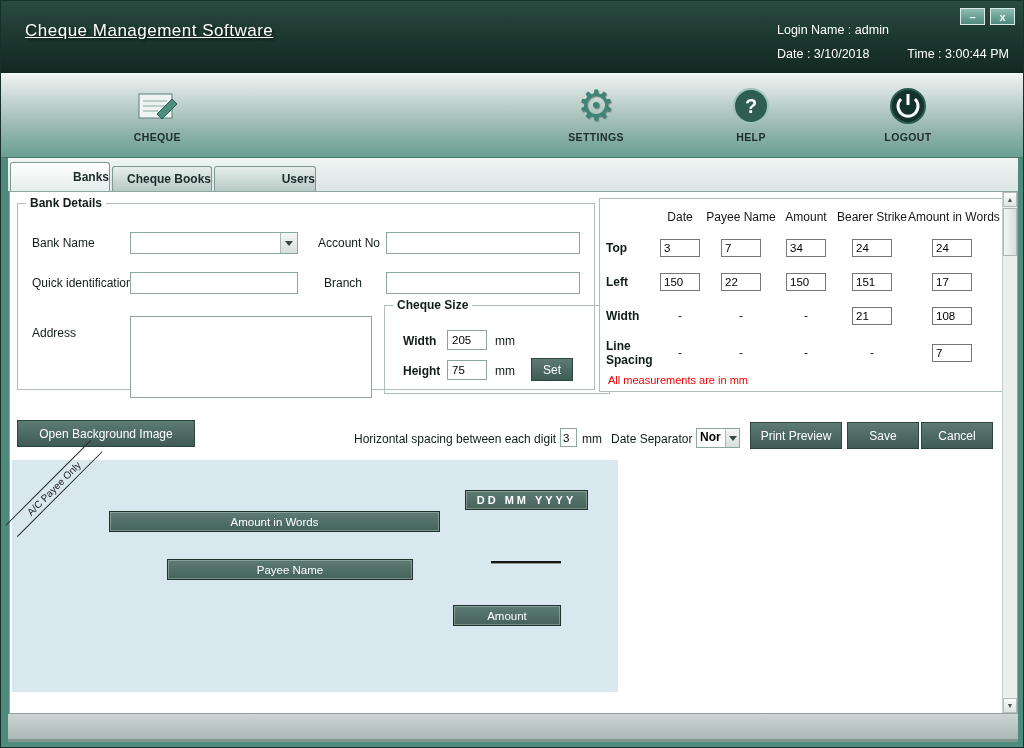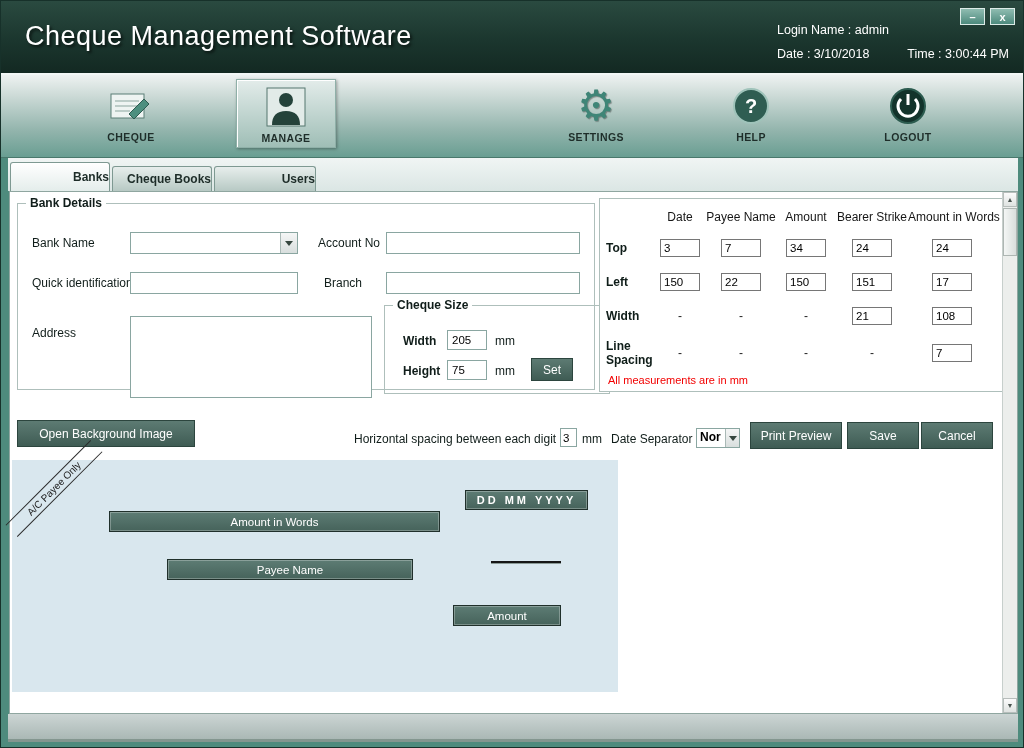--- a/index.html
+++ b/index.html
@@ -3,22 +3,22 @@
 <meta charset="utf-8">
 <style>
   * { margin:0; padding:0; box-sizing:border-box; }
   html,body { background:#3c6b5f; }
   body { font-family:"Liberation Sans", sans-serif; }
   .window { position:relative; width:1024px; height:748px; background:#4e8b7d; overflow:hidden; margin:0 auto; border:1px solid #17312a; }
 
   
   .titlebar { position:absolute; left:0; top:0; width:1024px; height:72px;
     background:linear-gradient(180deg,#2a4a40 0%,#1b362e 55%,#132922 100%); }
-  .app-title { position:absolute; left:24px; top:20px; font-size:27px; color:#ffffff;
-    letter-spacing:.5px; text-shadow:2px 2px 3px rgba(0,0,0,.65); }
+  .app-title { position:absolute; left:24px; top:20px; font-size:17px; color:#ffffff;
+    letter-spacing:.5px; text-shadow:2px 2px 3px rgba(0,0,0,.65);text-decoration:underline; }
   .win-buttons { position:absolute; top:7px; right:10px; display:flex; gap:5px; }
   .win-btn { width:25px; height:17px; background:linear-gradient(#8fbcb1,#4d8a7d);
     border:1px solid #dcebe7; color:#ffffff; font-size:11px; font-weight:bold;
     display:flex; align-items:center; justify-content:center; }
   .session { position:absolute; right:16px; top:22px; width:232px; color:#ffffff; font-size:12.5px; }
   .session-line1 { margin-bottom:10px; }
   .session-line2 { display:flex; justify-content:space-between;align-items:center; }
   .session b { font-weight:normal; }
 
   
@@ -123,43 +123,33 @@
         <span>
           <span>Time :</span>
           <span>3:00:44 PM</span>
         </span>
       </div>
     </div>
   </div>
 
   <div class="toolbar">
 
-    <div class="tool-item" style="left:80px;">
+    <div class="tool-item" style="left:80px;align-items:flex-end;">
       <div class="tool-icon">
         <svg width="44" height="38" viewBox="0 0 44 38">
           <rect x="2" y="7" width="33" height="24" fill="#eef4f2" stroke="#5b7f76"></rect>
           <line x1="6" y1="14" x2="30" y2="14" stroke="#8aa59e"></line>
           <line x1="6" y1="19" x2="30" y2="19" stroke="#8aa59e"></line>
           <line x1="6" y1="24" x2="21" y2="24" stroke="#8aa59e"></line>
           <path d="M20 27 L35 12 L40 17 L25 32 Z" fill="#4d8f7f" stroke="#2e5b50"></path>
         </svg>
       </div>
       <div class="tool-label">CHEQUE</div>
     </div>
 
-    <div class="tool-item selected" style="left:235px;">
-      <div class="tool-icon">
-        <svg width="40" height="40" viewBox="0 0 40 40">
-          <rect x="1" y="1" width="38" height="38" fill="#e2ebe8" stroke="#54766e"></rect>
-          <circle cx="20" cy="13" r="7" fill="#24423a"></circle>
-          <path d="M6 38 Q6 24 20 24 Q34 24 34 38 Z" fill="#24423a"></path>
-        </svg>
-      </div>
-      <div class="tool-label">MANAGE</div>
-    </div>
 
 
     <div class="tool-item" style="left:545px;">
       <div class="tool-icon">
         <div class="gear-glyph">⚙</div>
       </div>
       <div class="tool-label">SETTINGS</div>
     </div>
 
     <div class="tool-item" style="left:700px;">

